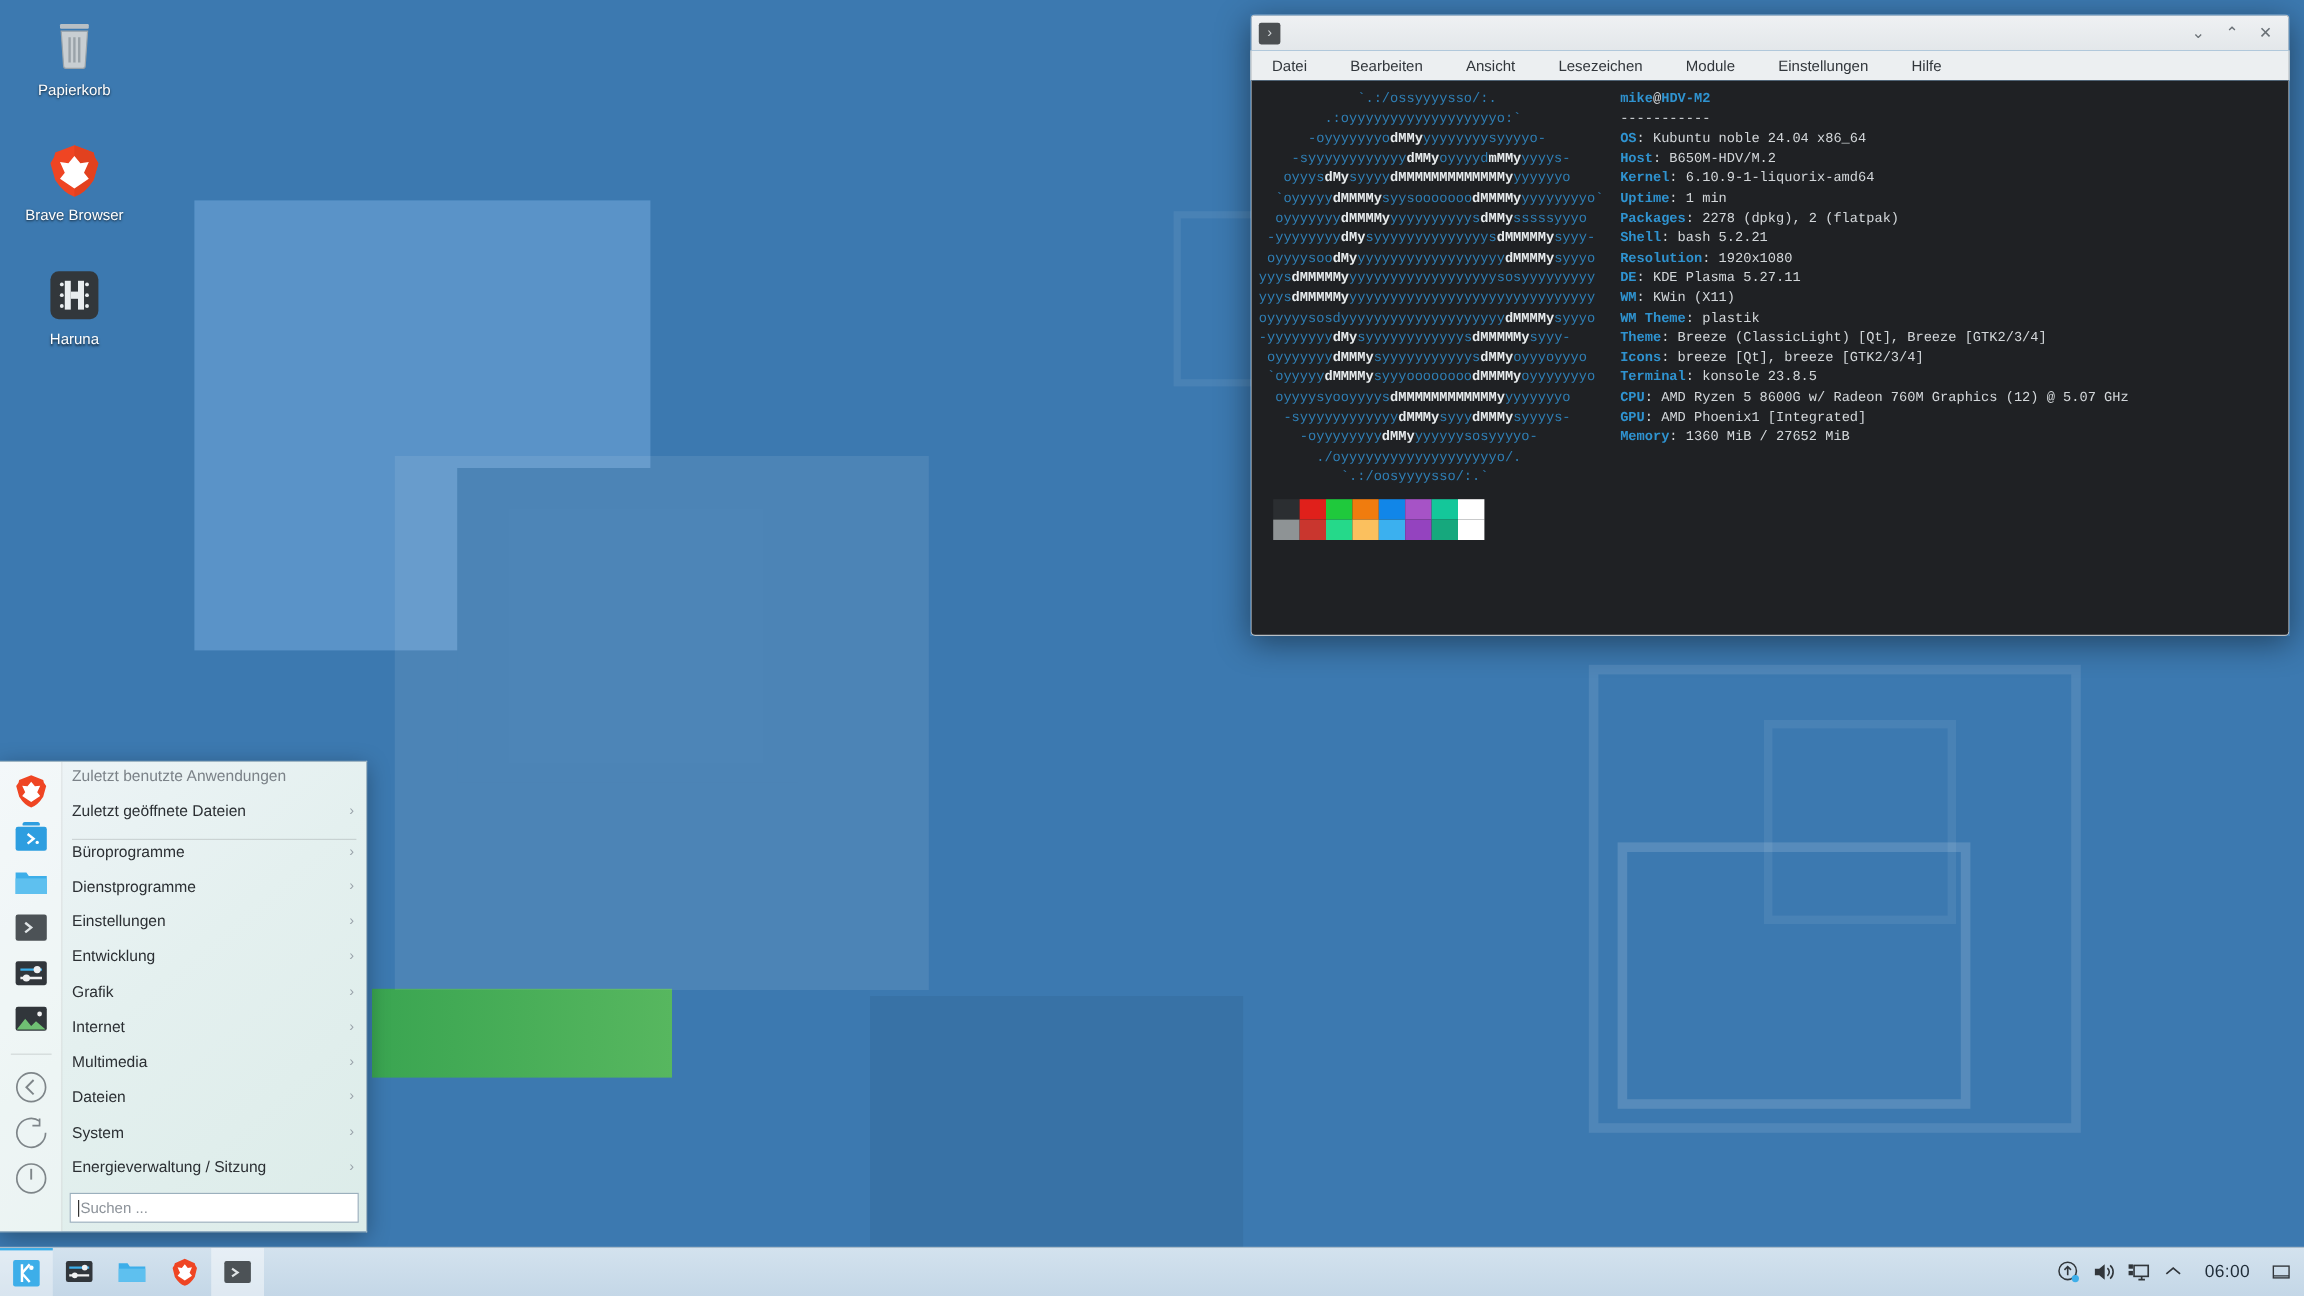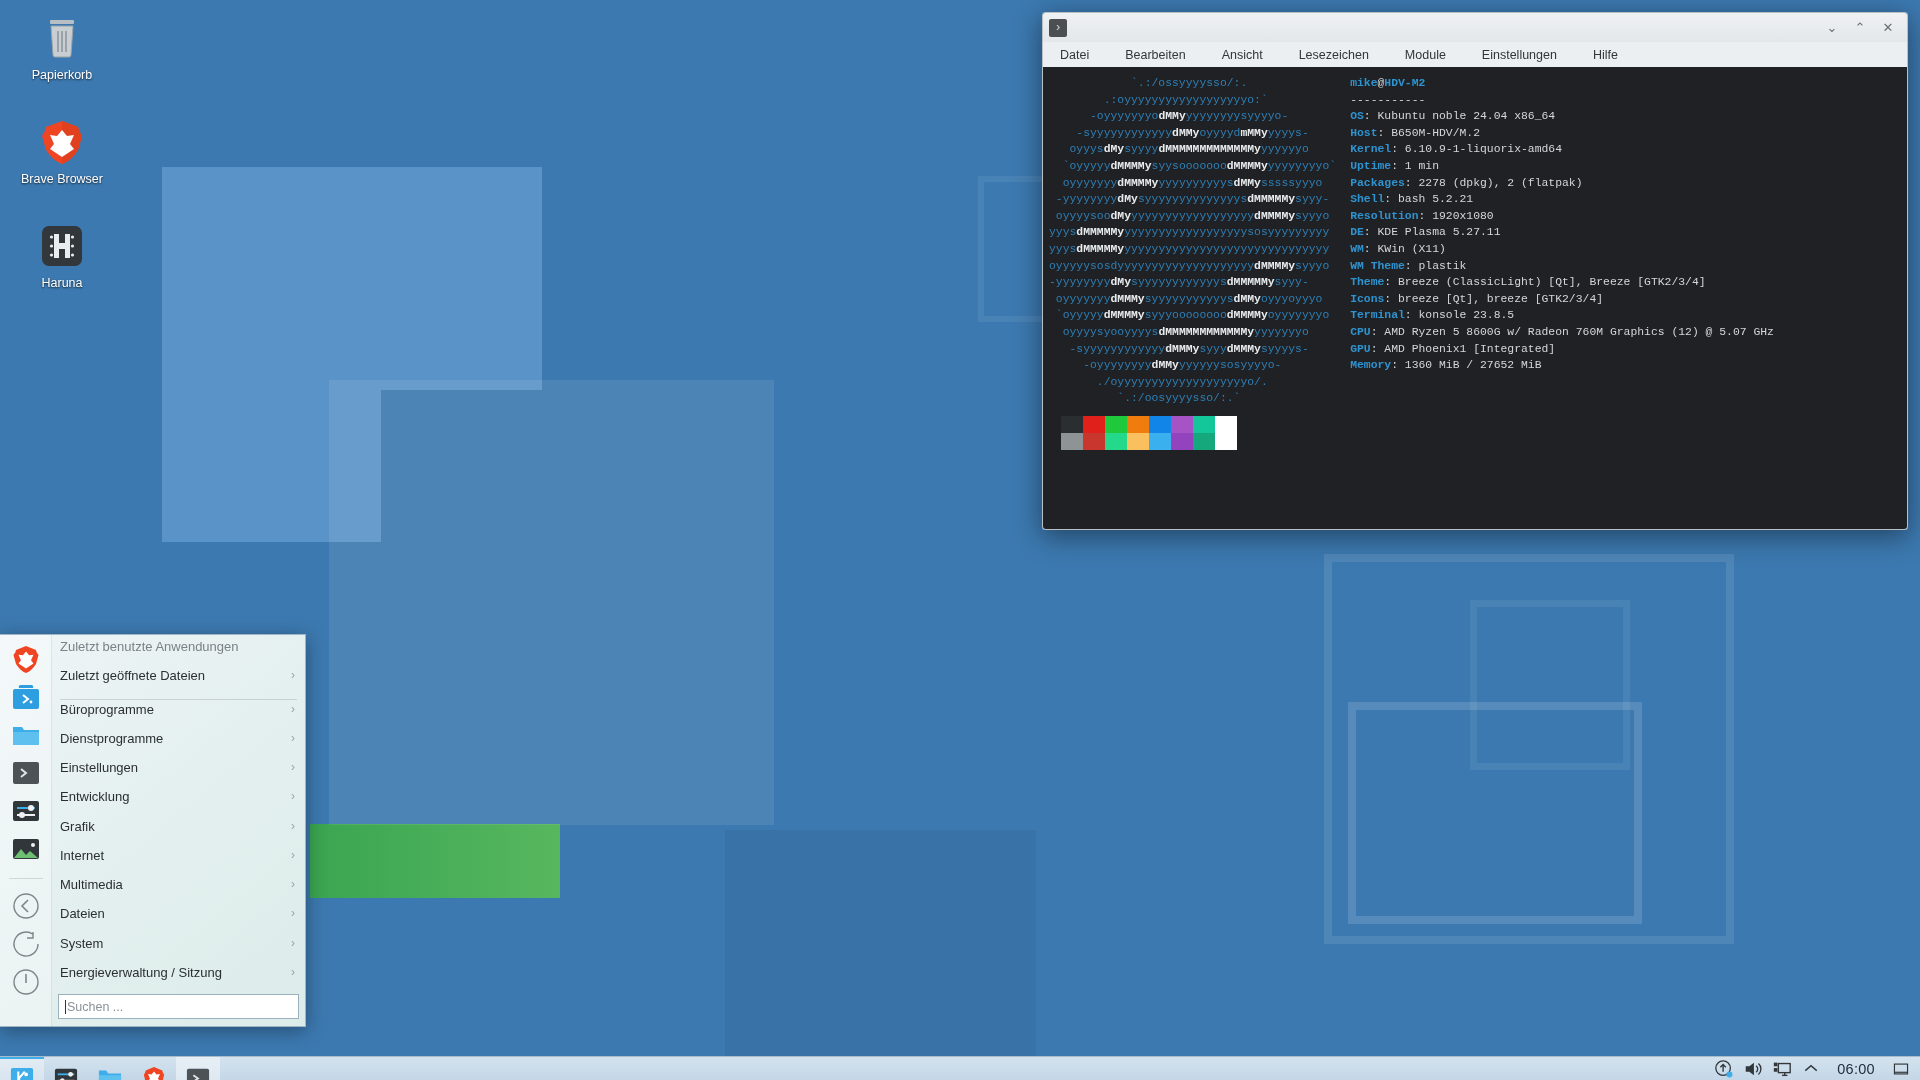--- a/index.html
+++ b/index.html
@@ -142,24 +142,24 @@
   .kick-sep { height:1px; background:rgba(0,0,0,.12); margin:1px 8px 2px; }
   #kick-search {
     margin:4px 6px 7px 6px; height:25px; background:#fff;
     border:1px solid #9bb0bd; display:flex; align-items:center; padding:0 6px;
     font-size:12.5px; color:#8c9299;
   }
   #kick-caret { width:1px; height:14px; background:#333; margin-right:1px; }
 
   
   #panel {
-    position:absolute; left:0; bottom:0; width:1920px; height:24px;
+    position:absolute; left:0; bottom:0; width:1920px; height:41px;
     background:linear-gradient(#d3e2ee,#c4d7e7);
     border-top:1px solid #a9bccb;
-    display:flex; 
+    display:flex; align-items:center;
   }
   #kmenu-btn {
     width:44px; height:41px; display:flex; align-items:center; justify-content:center;
     cursor:pointer; background:rgba(255,255,255,.35);
     border-top:2px solid #3daee9;
   }
   .task-btn {
     width:44px; height:41px; display:flex; align-items:center; justify-content:center;
     cursor:pointer;
   }

